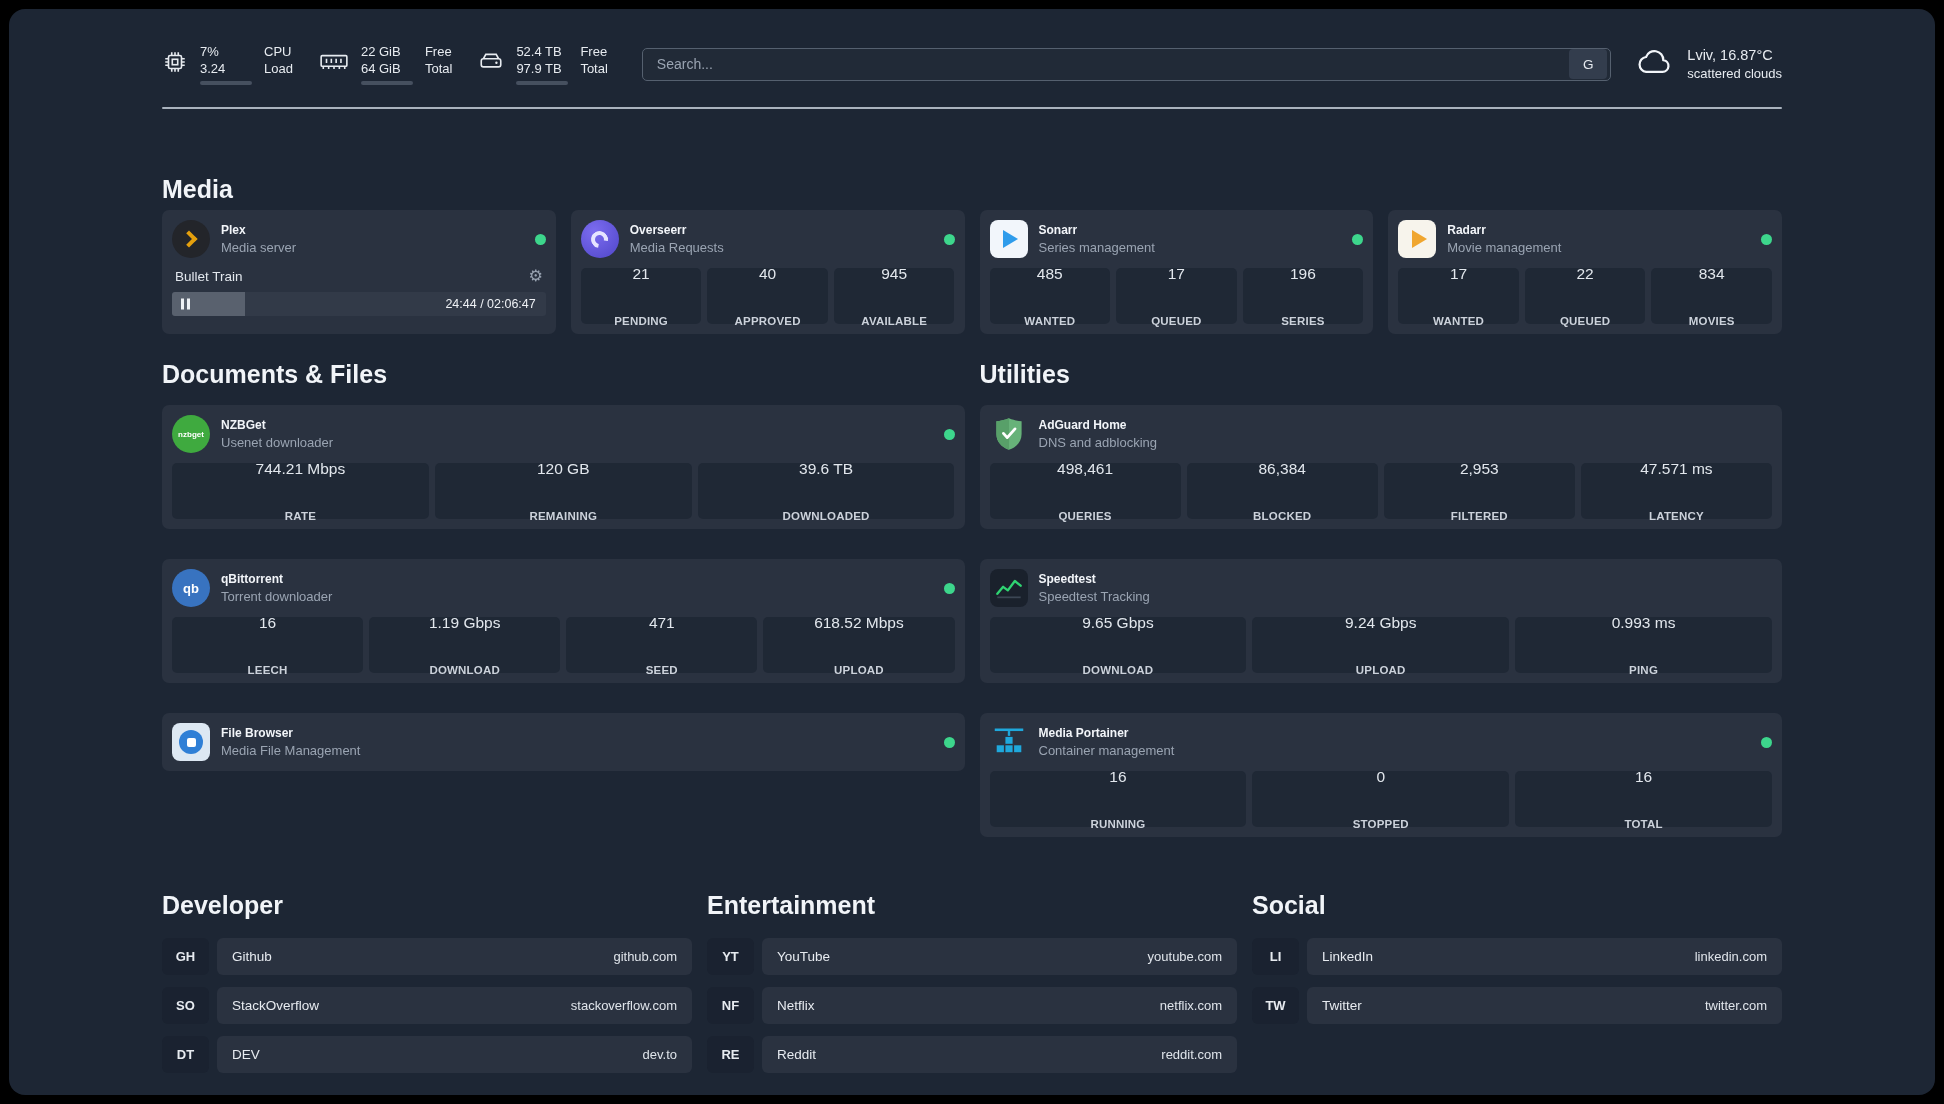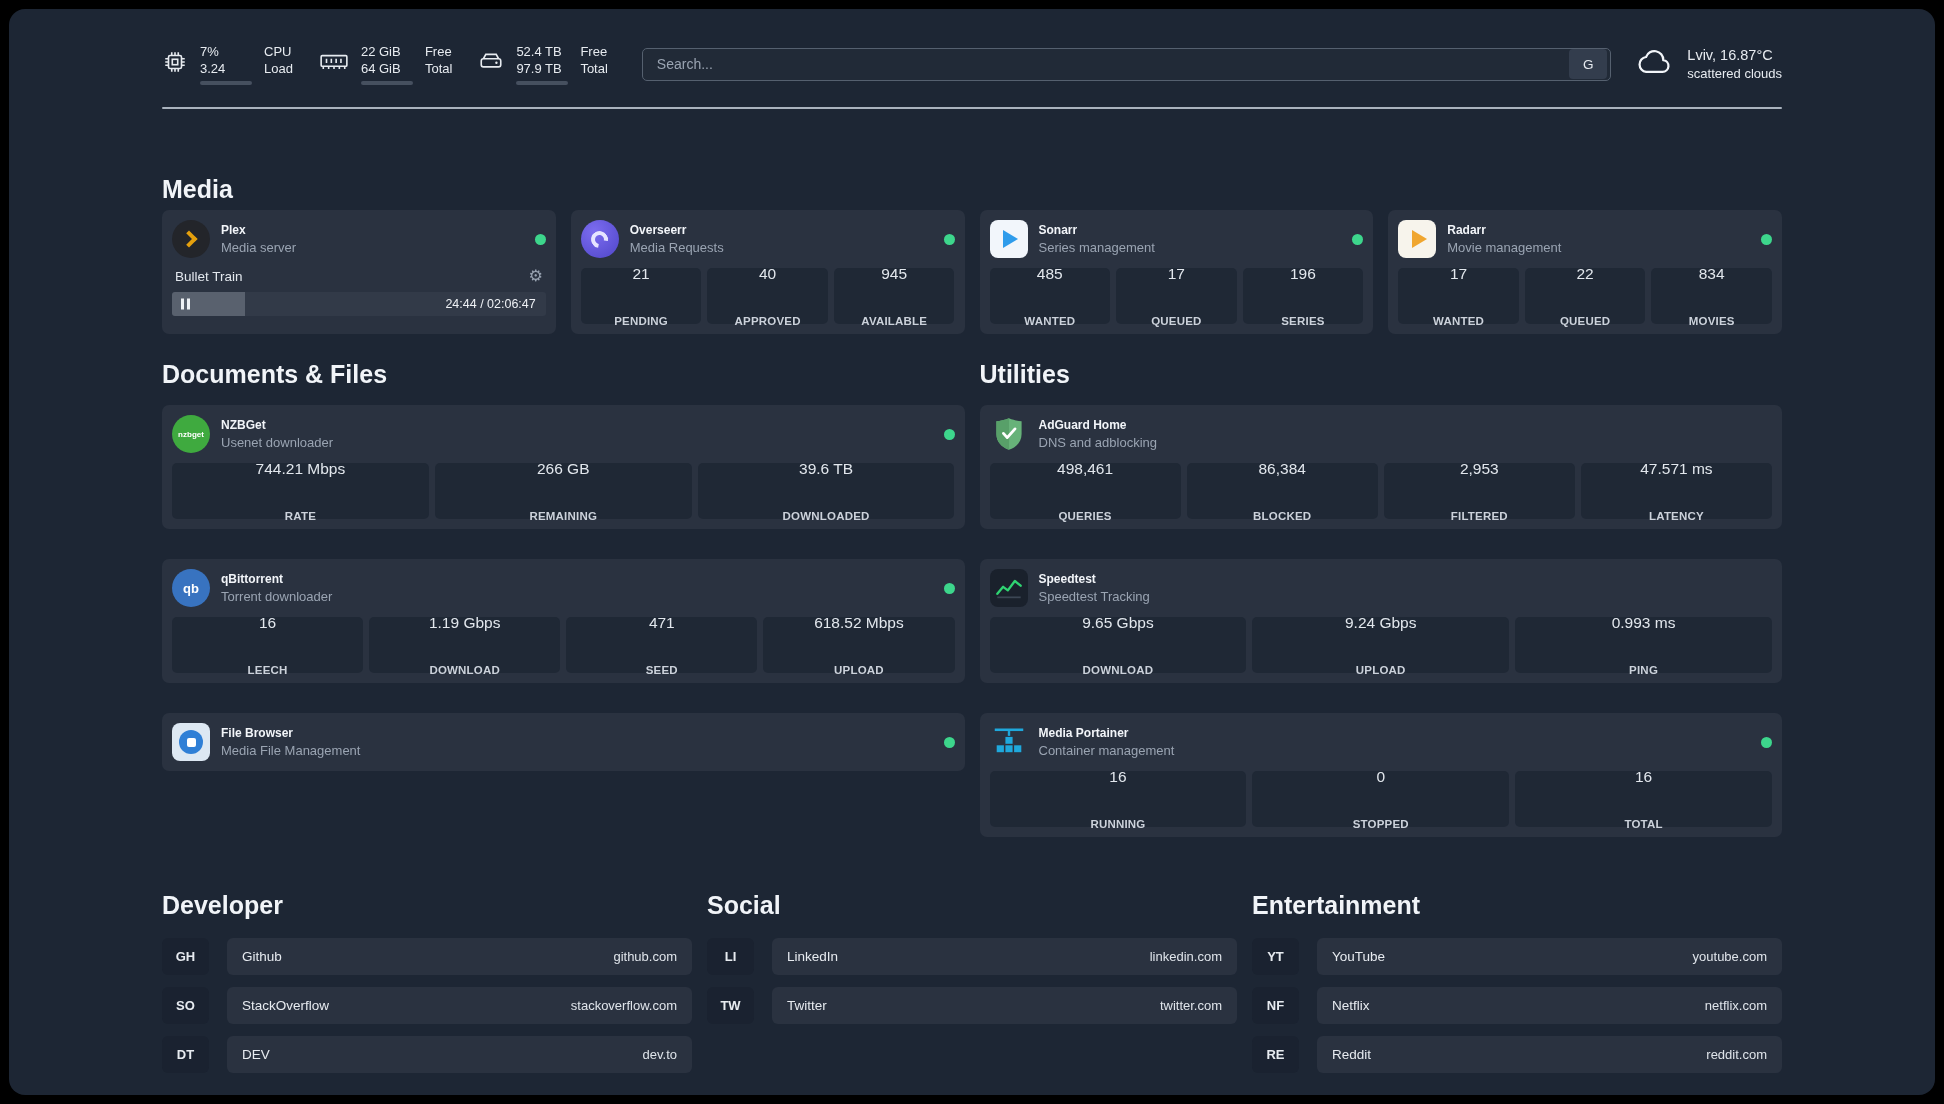--- a/index.html
+++ b/index.html
@@ -97,21 +97,21 @@
   .icon-fb { background:#dde8f3; }
   .fb-circle { width:24px; height:24px; border-radius:50%; background:#2f7fd6;
                display:flex; align-items:center; justify-content:center; }
   .fb-inner { width:9px; height:9px; background:#fff; border-radius:2px; }
   .icon-speedtest { background:#1a212c; border-radius:8px; }
   .icon-transparent { background:transparent; }
 
   
   .bottom { display:grid; grid-template-columns:repeat(3,1fr); gap:15px; margin-top:54px; align-items:start; }
   .bm-heading { margin-bottom:18px; }
-  .bm-row { display:flex; gap:18px; margin-bottom:12px;justify-content:center; }
+  .bm-row { display:flex; gap:8px; margin-bottom:12px;justify-content:center; }
   .bm-abbr { width:47px; height:37px; background:#1a2230; border-radius:6px; display:flex;
              align-items:center; justify-content:center; font-size:13px; font-weight:700; cursor:pointer; }
   .bm-link { flex:1; height:37px; background:#2a3240; border-radius:6px; display:flex;
              align-items:center; padding:0 15px; font-size:13.5px; cursor:pointer; }
   .bm-domain { margin-left:auto; font-size:13px; color:#dfe4ea; }
 </style>
 </head>
 <body>
 
 <div class="panel">
@@ -322,21 +322,21 @@
               <span class="app-sub">Usenet downloader</span>
             </div>
             <span class="status-dot"></span>
           </div>
           <div class="stats">
             <div class="stat">
               <span class="v">744.21 Mbps</span>
               <span class="l">RATE</span>
             </div>
             <div class="stat">
-              <span class="v">266 GB</span>
+              <span class="v">120 GB</span>
               <span class="l">REMAINING</span>
             </div>
             <div class="stat">
               <span class="v">39.6 TB</span>
               <span class="l">DOWNLOADED</span>
             </div>
           </div>
         </div>
 
         <div class="card">
@@ -509,57 +509,57 @@
         <div class="bm-row">
           <span class="bm-abbr">DT</span>
           <span class="bm-link">
             <span>DEV</span>
             <span class="bm-domain">dev.to</span>
           </span>
         </div>
       </div>
 
       <div>
+        <div class="section-heading bm-heading">Entertainment</div>
+        <div class="bm-row">
+          <span class="bm-abbr">YT</span>
+          <span class="bm-link">
+            <span>YouTube</span>
+            <span class="bm-domain">youtube.com</span>
+          </span>
+        </div>
+        <div class="bm-row">
+          <span class="bm-abbr">NF</span>
+          <span class="bm-link">
+            <span>Netflix</span>
+            <span class="bm-domain">netflix.com</span>
+          </span>
+        </div>
+        <div class="bm-row">
+          <span class="bm-abbr">RE</span>
+          <span class="bm-link">
+            <span>Reddit</span>
+            <span class="bm-domain">reddit.com</span>
+          </span>
+        </div>
+      </div>
+
+      <div>
         <div class="section-heading bm-heading">Social</div>
         <div class="bm-row">
           <span class="bm-abbr">LI</span>
           <span class="bm-link">
             <span>LinkedIn</span>
             <span class="bm-domain">linkedin.com</span>
           </span>
         </div>
         <div class="bm-row">
           <span class="bm-abbr">TW</span>
           <span class="bm-link">
             <span>Twitter</span>
             <span class="bm-domain">twitter.com</span>
           </span>
         </div>
       </div>
-
-      <div>
-        <div class="section-heading bm-heading">Entertainment</div>
-        <div class="bm-row">
-          <span class="bm-abbr">YT</span>
-          <span class="bm-link">
-            <span>YouTube</span>
-            <span class="bm-domain">youtube.com</span>
-          </span>
-        </div>
-        <div class="bm-row">
-          <span class="bm-abbr">NF</span>
-          <span class="bm-link">
-            <span>Netflix</span>
-            <span class="bm-domain">netflix.com</span>
-          </span>
-        </div>
-        <div class="bm-row">
-          <span class="bm-abbr">RE</span>
-          <span class="bm-link">
-            <span>Reddit</span>
-            <span class="bm-domain">reddit.com</span>
-          </span>
-        </div>
-      </div>
     </div>
 
   </div>
 </div>
 
 </body></html>

